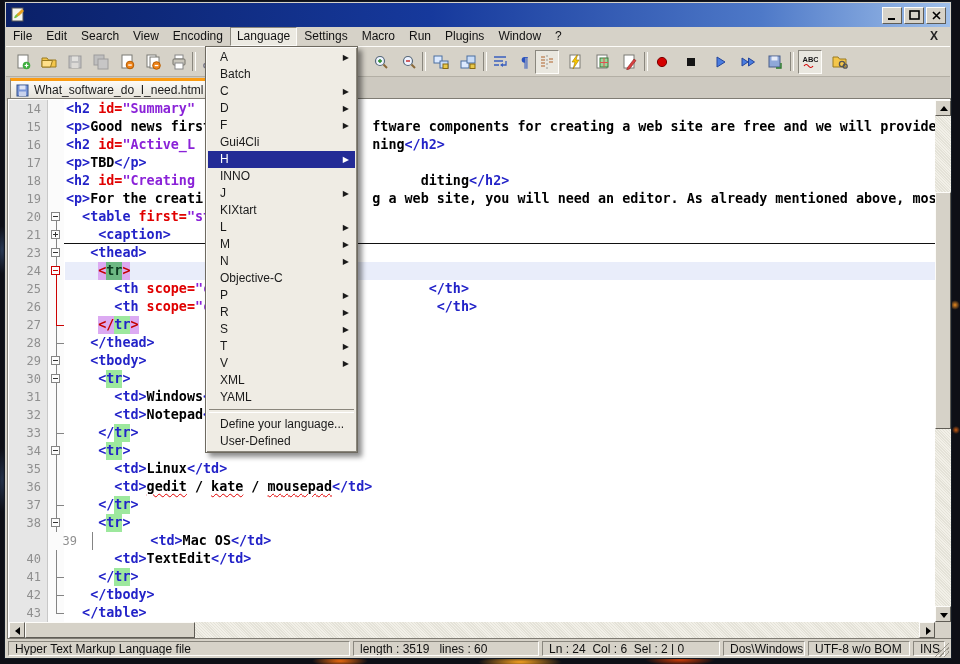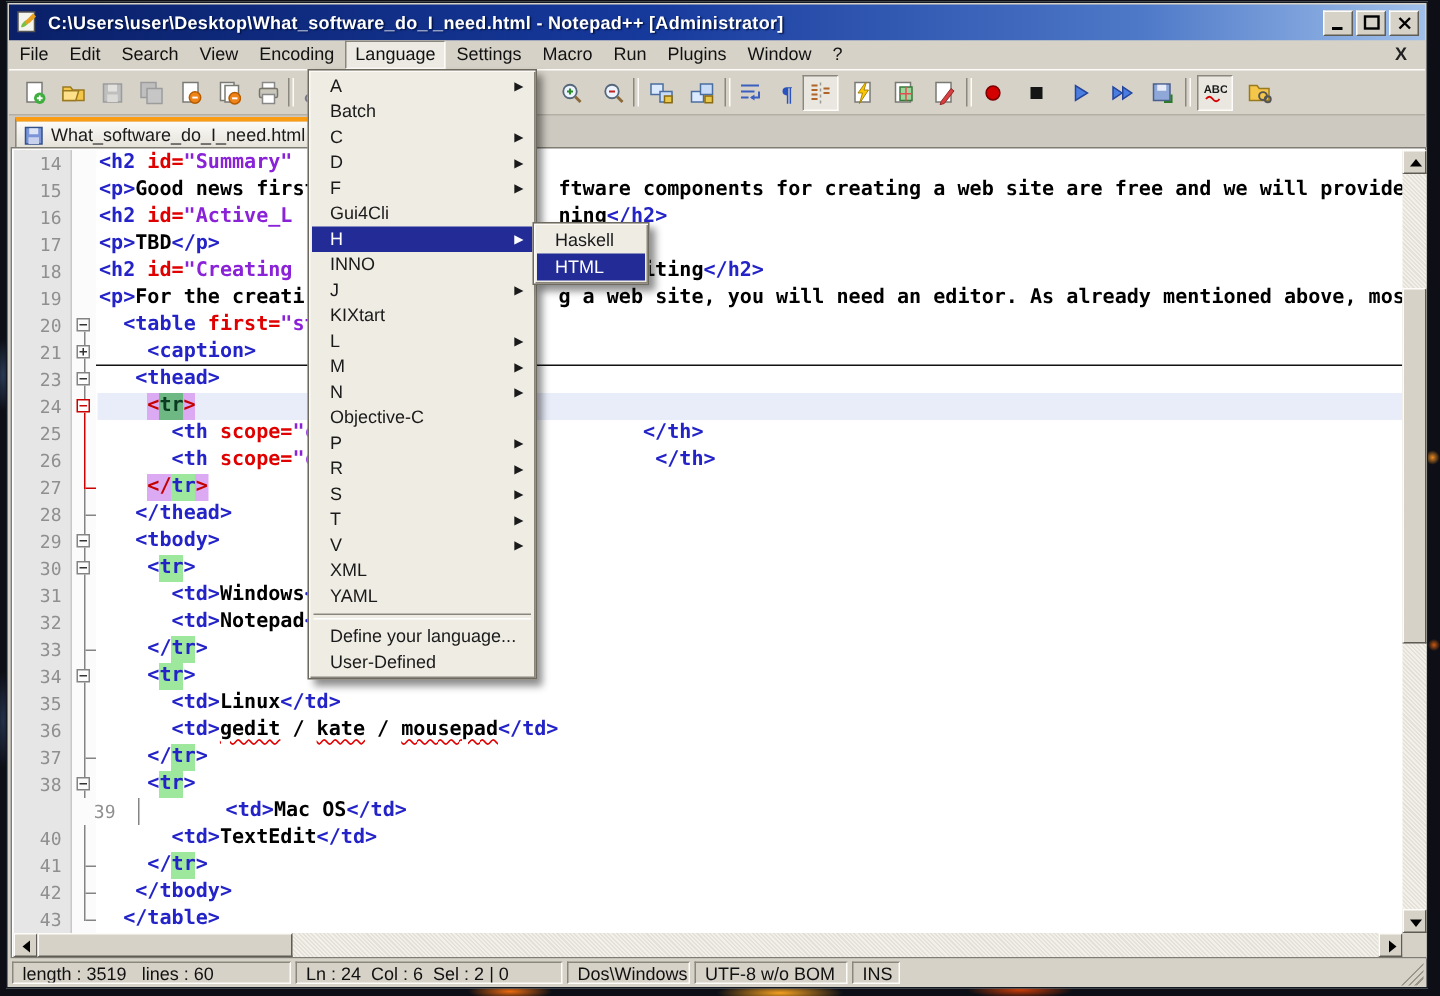--- a/index.html
+++ b/index.html
@@ -159,21 +159,20 @@
   <div class="window">
 
     <div class="titlebar">
       <span class="app-icon">
         <svg viewBox="0 0 16 16" width="16" height="16">
             <rect x="2" y="1" width="11" height="13" fill="#f4f4ee" stroke="#555"></rect>
             <path d="M4 11c1-4 5-6 8-5-2 .5-3 1.5-3.5 3C7 10.5 5.5 11.5 4 11z" fill="#7ac143"></path>
             <path d="M12 2l2 2-4.5 4.5-2.5.5.5-2.5z" fill="#e8a020"></path>
           </svg>
       </span>
-      <span class="title-text">C:\Users\user\Desktop\What_software_do_I_need.html - Notepad++ [Administrator]</span>
       <span class="win-btns">
         <span class="win-btn">
             <svg viewBox="0 0 13 13" width="13" height="13">
               <rect x="2" y="9" width="7" height="2" fill="#000"></rect>
             </svg>
           </span>
         <span class="win-btn">
             <svg viewBox="0 0 13 13" width="13" height="13">
               <rect x="2" y="2" width="9" height="8" fill="none" stroke="#000" stroke-width="1.6"></rect>
             </svg>
@@ -642,20 +641,21 @@
         </div>
         <div class="sb-thumb" style="left:16px;top:0;width:170px;height:16px;"></div>
         <div class="sb-btn" style="left:910px;top:0;width:16px;height:16px;">
           <span class="arr" style="left:6px;top:4px;border-top:4px solid transparent;border-bottom:4px solid transparent;border-left:5px solid #000;"></span>
         </div>
       </div>
       <div class="sb-corner"></div>
     </div>
 
     <div class="statusbar">
+      <span class="sb-cell" style="width:342px;">Hyper Text Markup Language file</span>
       <span class="sb-cell" style="width:186px;">
         <span>length : 3519</span>&nbsp;&nbsp;&nbsp;<span>lines : 60</span>
       </span>
       <span class="sb-cell" style="width:178px;">
         <span>Ln : 24</span>&nbsp;&nbsp;<span>Col : 6</span>&nbsp;&nbsp;<span>Sel : 2 | 0</span>
       </span>
       <span class="sb-cell" style="width:82px;">Dos\Windows</span>
       <span class="sb-cell" style="width:102px;">UTF-8 w/o BOM</span>
       <span class="sb-cell" style="width:32px;">INS</span>
       <span class="grip"></span>
@@ -681,19 +681,15 @@
         <div class="menu-row"><span>S</span><span class="sub-arrow">▶</span></div>
         <div class="menu-row"><span>T</span><span class="sub-arrow">▶</span></div>
         <div class="menu-row"><span>V</span><span class="sub-arrow">▶</span></div>
         <div class="menu-row"><span>XML</span></div>
         <div class="menu-row"><span>YAML</span></div>
         <div class="menu-sep"></div>
         <div class="menu-row"><span>Define your language...</span></div>
         <div class="menu-row"><span>User-Defined</span></div>
       </div>
 
-    <div class="menu" id="lang-submenu">
-        <div class="menu-row"><span>Haskell</span></div>
-        <div class="menu-row hl"><span>HTML</span></div>
-      </div>
 
   </div>
 </div>
 
 </body></html>

